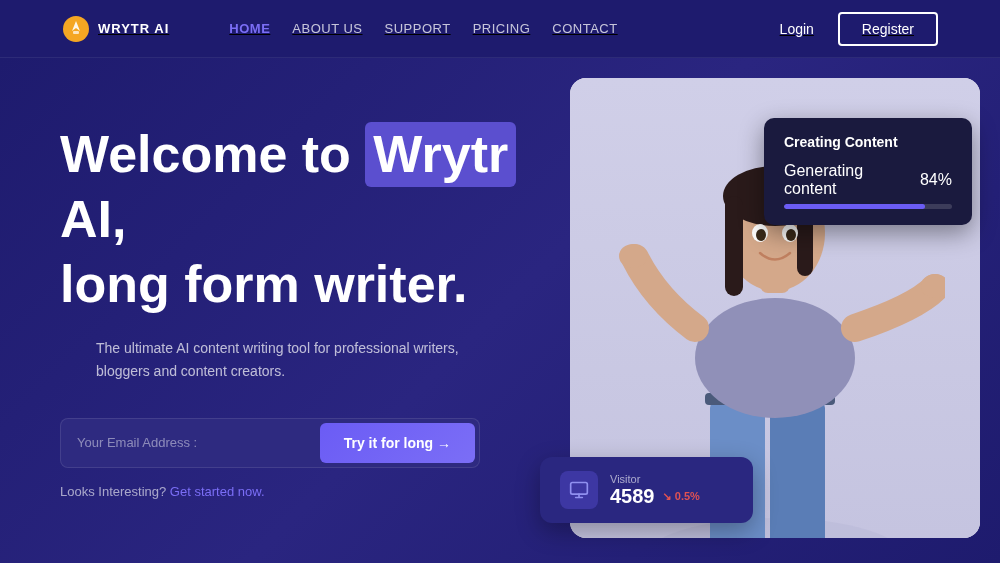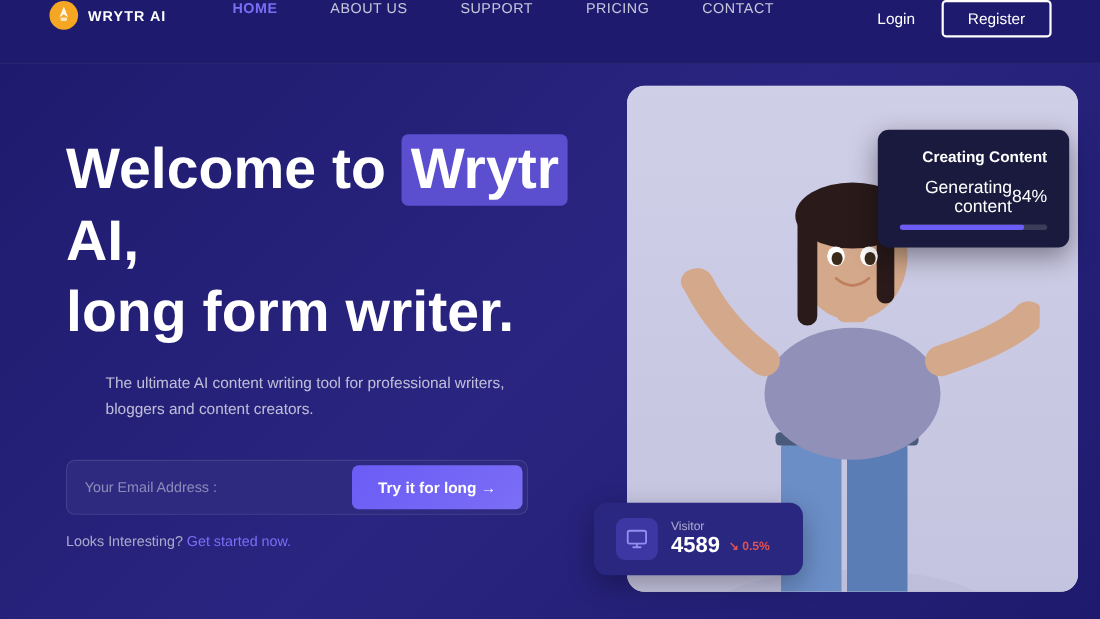--- a/index.html
+++ b/index.html
@@ -7,27 +7,28 @@
       font-family: 'Segoe UI', Arial, sans-serif;
       width: 1000px;
       height: 563px;
       overflow: hidden;
       background: #1e1b6e;
     }
 
     
     .navbar {
       display: flex;
-      align-items: flex-start;
-      padding: 0 44px;
+      align-items: center;
+      padding: 0 62px;
       height: 58px;
       background: #1e1b6e;
       border-bottom: 1px solid rgba(255,255,255,0.07);
       position: relative;
       z-index: 10;
+      text-decoration: underline;
     }
     .logo-area {
       display: flex;
       align-items: center;
       gap: 8px;
       margin-right: 60px;
     }
     .logo-icon {
       width: 28px;
       height: 28px;
@@ -35,21 +36,21 @@
     .logo-text {
       color: #fff;
       font-size: 13px;
       font-weight: 700;
       letter-spacing: 1px;
       text-transform: uppercase;
     }
     .nav-links {
       display: flex;
       align-items: center;
-      gap: 48px;
+      gap: 22px;
       flex: 1;
     }
     .nav-link {
       color: rgba(255,255,255,0.75);
       font-size: 13px;
       font-weight: 500;
       letter-spacing: 0.5px;
       cursor: pointer;
       text-transform: uppercase;
     }
@@ -205,24 +206,23 @@
     }
 
     
     .creating-card {
       position: absolute;
       top: 60px;
       right: 28px;
       background: #1a1a3e;
       border-radius: 10px;
       padding: 16px 20px;
-      width: 174px;
+      width: 208px;
       z-index: 10;
       box-shadow: 0 8px 24px rgba(0,0,0,0.4);
-      text-align: right;
     }
     .creating-card-title {
       color: #fff;
       font-size: 14px;
       font-weight: 700;
       margin-bottom: 12px;
     }
     .creating-card-label {
       color: rgba(255,255,255,0.6);
       font-size: 12px;
@@ -253,21 +253,21 @@
       bottom: 40px;
       left: 0;
       background: #2a2780;
       border-radius: 12px;
       padding: 14px 20px;
       display: flex;
       align-items: center;
       gap: 12px;
       z-index: 10;
       box-shadow: 0 8px 24px rgba(0,0,0,0.3);
-      width: 190px;
+      width: 213px;
     }
     .visitor-icon {
       background: rgba(107,92,245,0.3);
       border-radius: 8px;
       width: 38px;
       height: 38px;
       display: flex;
       align-items: center;
       justify-content: center;
       font-size: 18px;

